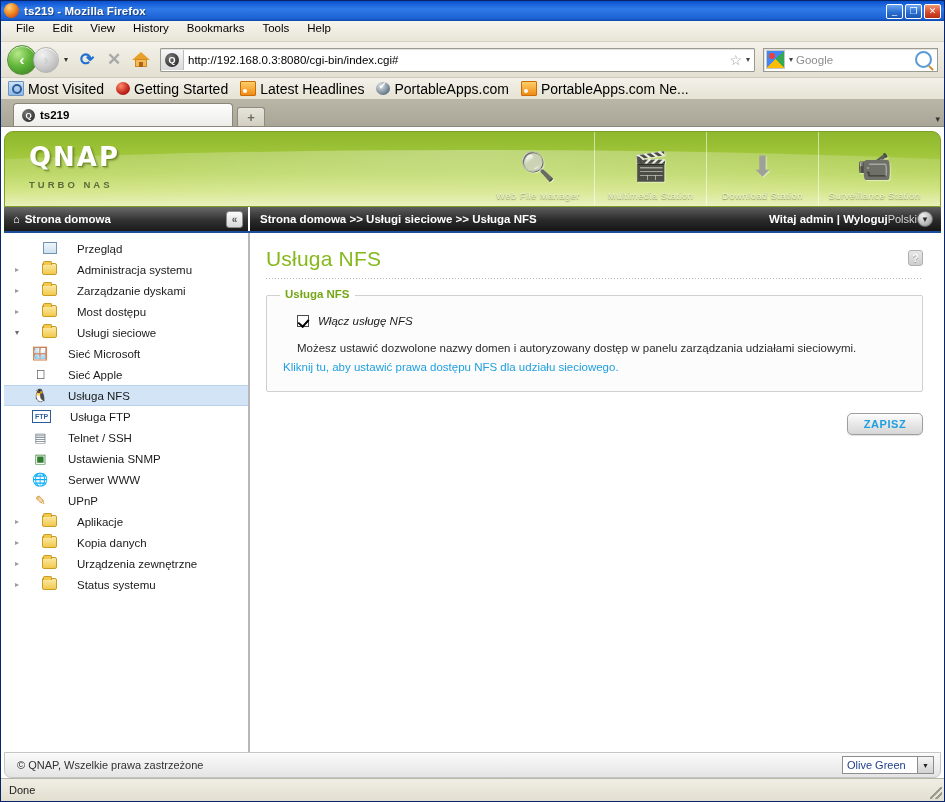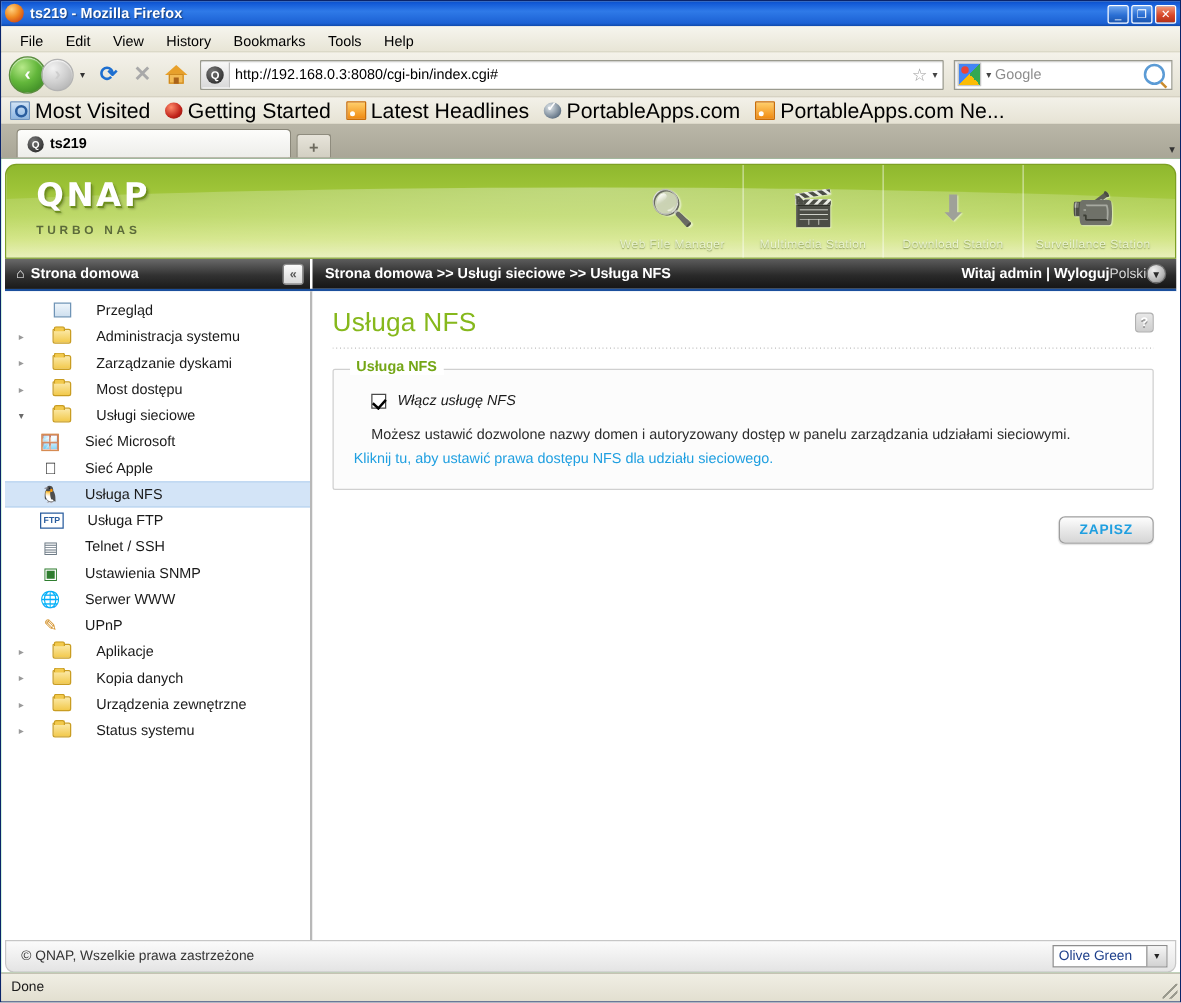--- a/index.html
+++ b/index.html
@@ -48,21 +48,21 @@
     font-family:"Liberation Sans",sans-serif;
     box-sizing:border-box;
   }
   .wbtn.close{background:linear-gradient(to bottom,#f09a7a,#d9482a 55%,#b33017);}
 
   
   .menubar{
     height:20px;flex:0 0 20px;
     background:linear-gradient(to bottom,#f6f5ee,#e8e5d6);
     border-bottom:1px solid #d6d3c2;
-    display:flex;align-items:flex-end;padding-left:6px;
+    display:flex;align-items:flex-start;padding-left:6px;
     font-size:11.5px;color:#000;
   }
   .menubar span{padding:1px 9px;}
 
   
   .navbar{
     height:35px;flex:0 0 35px;
     background:linear-gradient(to bottom,#f4f2ea,#e3e0d1);
     display:flex;align-items:center;padding:0 6px;gap:3px;
     border-bottom:1px solid #cfccbd;
@@ -148,21 +148,21 @@
     content:"";position:absolute;right:-4px;bottom:-3px;width:6px;height:2px;
     background:#c98a2c;transform:rotate(45deg);
   }
 
   
   .bookmarks{
     height:21px;flex:0 0 21px;
     background:linear-gradient(to bottom,#f3f1e9,#e6e3d4);
     border-bottom:1px solid #b8b5a6;
     display:flex;align-items:center;padding-left:7px;gap:12px;
-    font-size:17px;color:#000;text-align:right;
+    font-size:14px;color:#000;text-align:right;
   }
   .bm{display:flex;align-items:center;gap:4px;white-space:nowrap;}
   .bm-ic{width:14px;height:13px;flex:0 0 14px;display:block;border-radius:1px;}
   .ic-star{background:linear-gradient(to bottom,#cfe2f6,#8fb8e4);border:1px solid #6d93c0;position:relative;}
   .ic-star::after{content:"";position:absolute;left:3px;top:2px;width:6px;height:6px;border:2px solid #2a5d9e;border-radius:50%;}
   .ic-rss{background:linear-gradient(to bottom,#ffcf6b,#f08a11);border:1px solid #c96d08;position:relative;}
   .ic-rss::after{content:"";position:absolute;left:2px;bottom:2px;width:4px;height:4px;background:#fff;border-radius:50%;}
   .ic-fox{border-radius:50%;background:radial-gradient(circle at 35% 30%,#ff8a6a,#c0231a 60%,#7d1008);}
   .ic-pa{border-radius:50%;background:radial-gradient(circle at 35% 30%,#dfe6ea,#68798a 70%,#2e3d4a);position:relative;}
   .ic-pa::after{content:"✓";position:absolute;left:2px;top:-2px;color:#fff;font-size:10px;font-weight:bold;}
@@ -190,21 +190,21 @@
     border:1px solid #8f8c7e;border-bottom:none;border-radius:3px 3px 0 0;
     display:flex;align-items:center;justify-content:center;
     color:#6d6a5e;font-size:13px;font-weight:bold;box-sizing:border-box;
   }
   .tab-listall{
     position:absolute;right:4px;bottom:2px;color:#333;font-size:9px;
   }
 
   
   .viewport{
-    flex:1 1 auto;background:#86efac;position:relative;overflow:hidden;
+    flex:1 1 auto;background:#000000;position:relative;overflow:hidden;
   }
 
   
   .qnap{
     position:absolute;inset:0;background:#ffffff;
     padding:4px 3px 0 3px;box-sizing:border-box;
     display:flex;flex-direction:column;
   }
   .banner{
     height:76px;flex:0 0 76px;position:relative;

